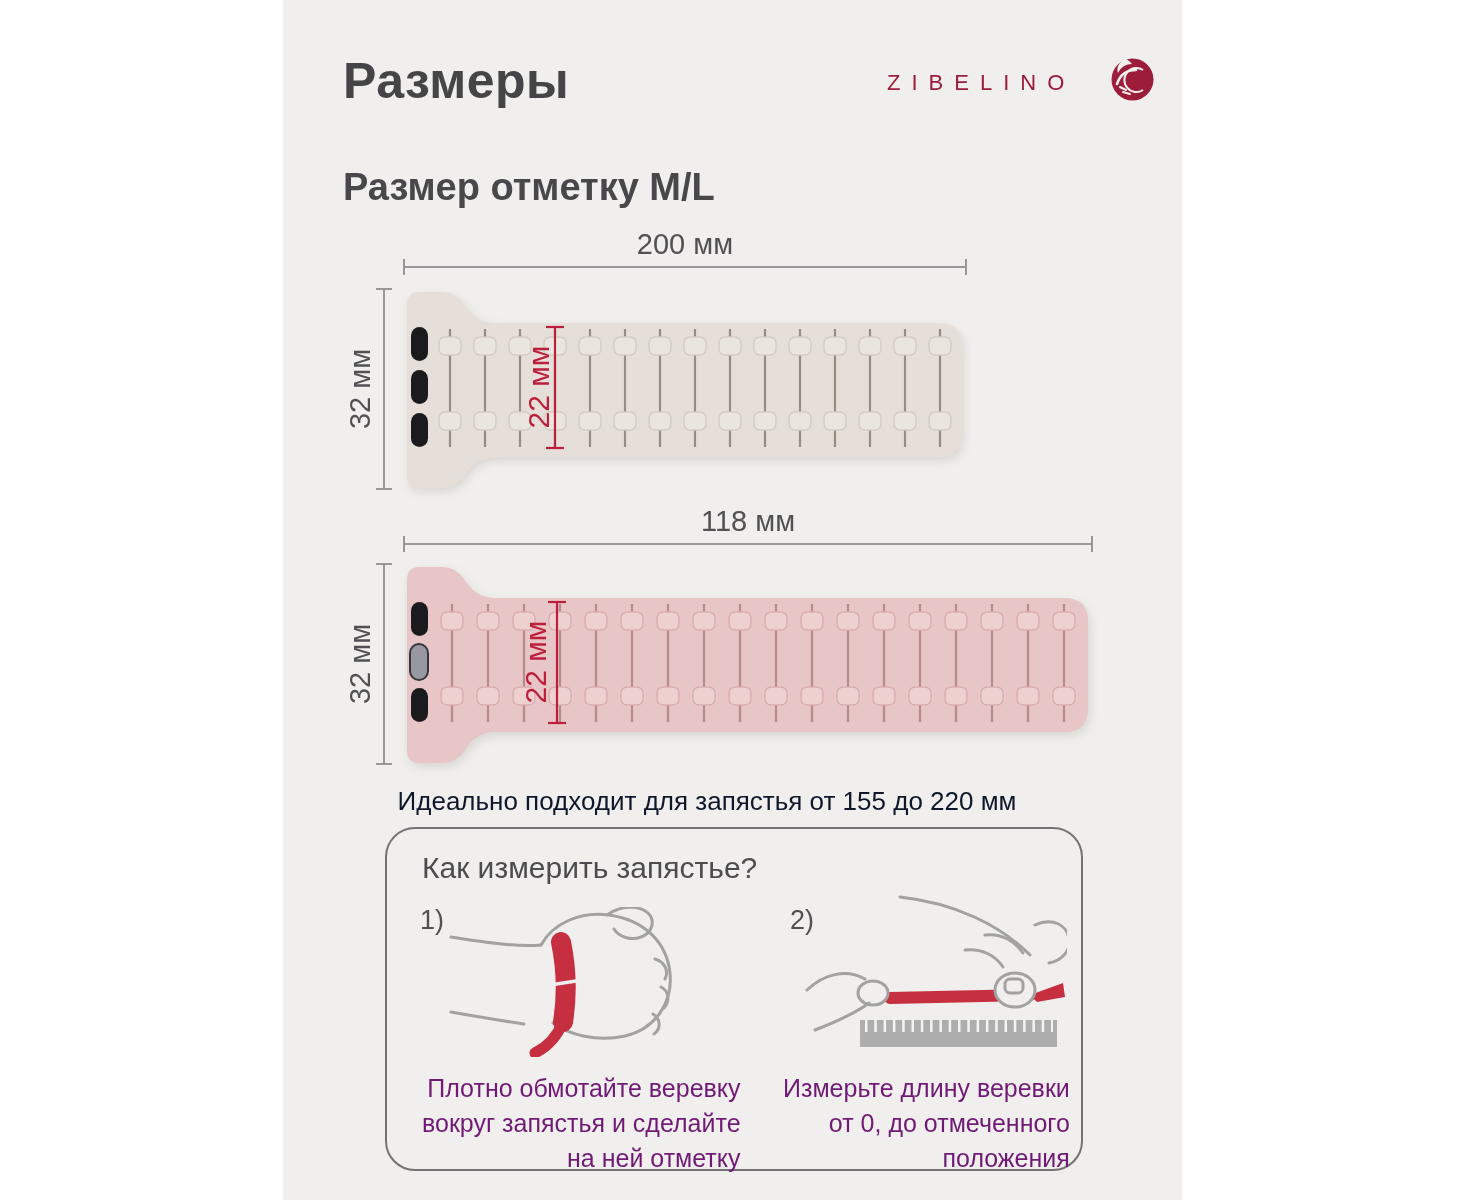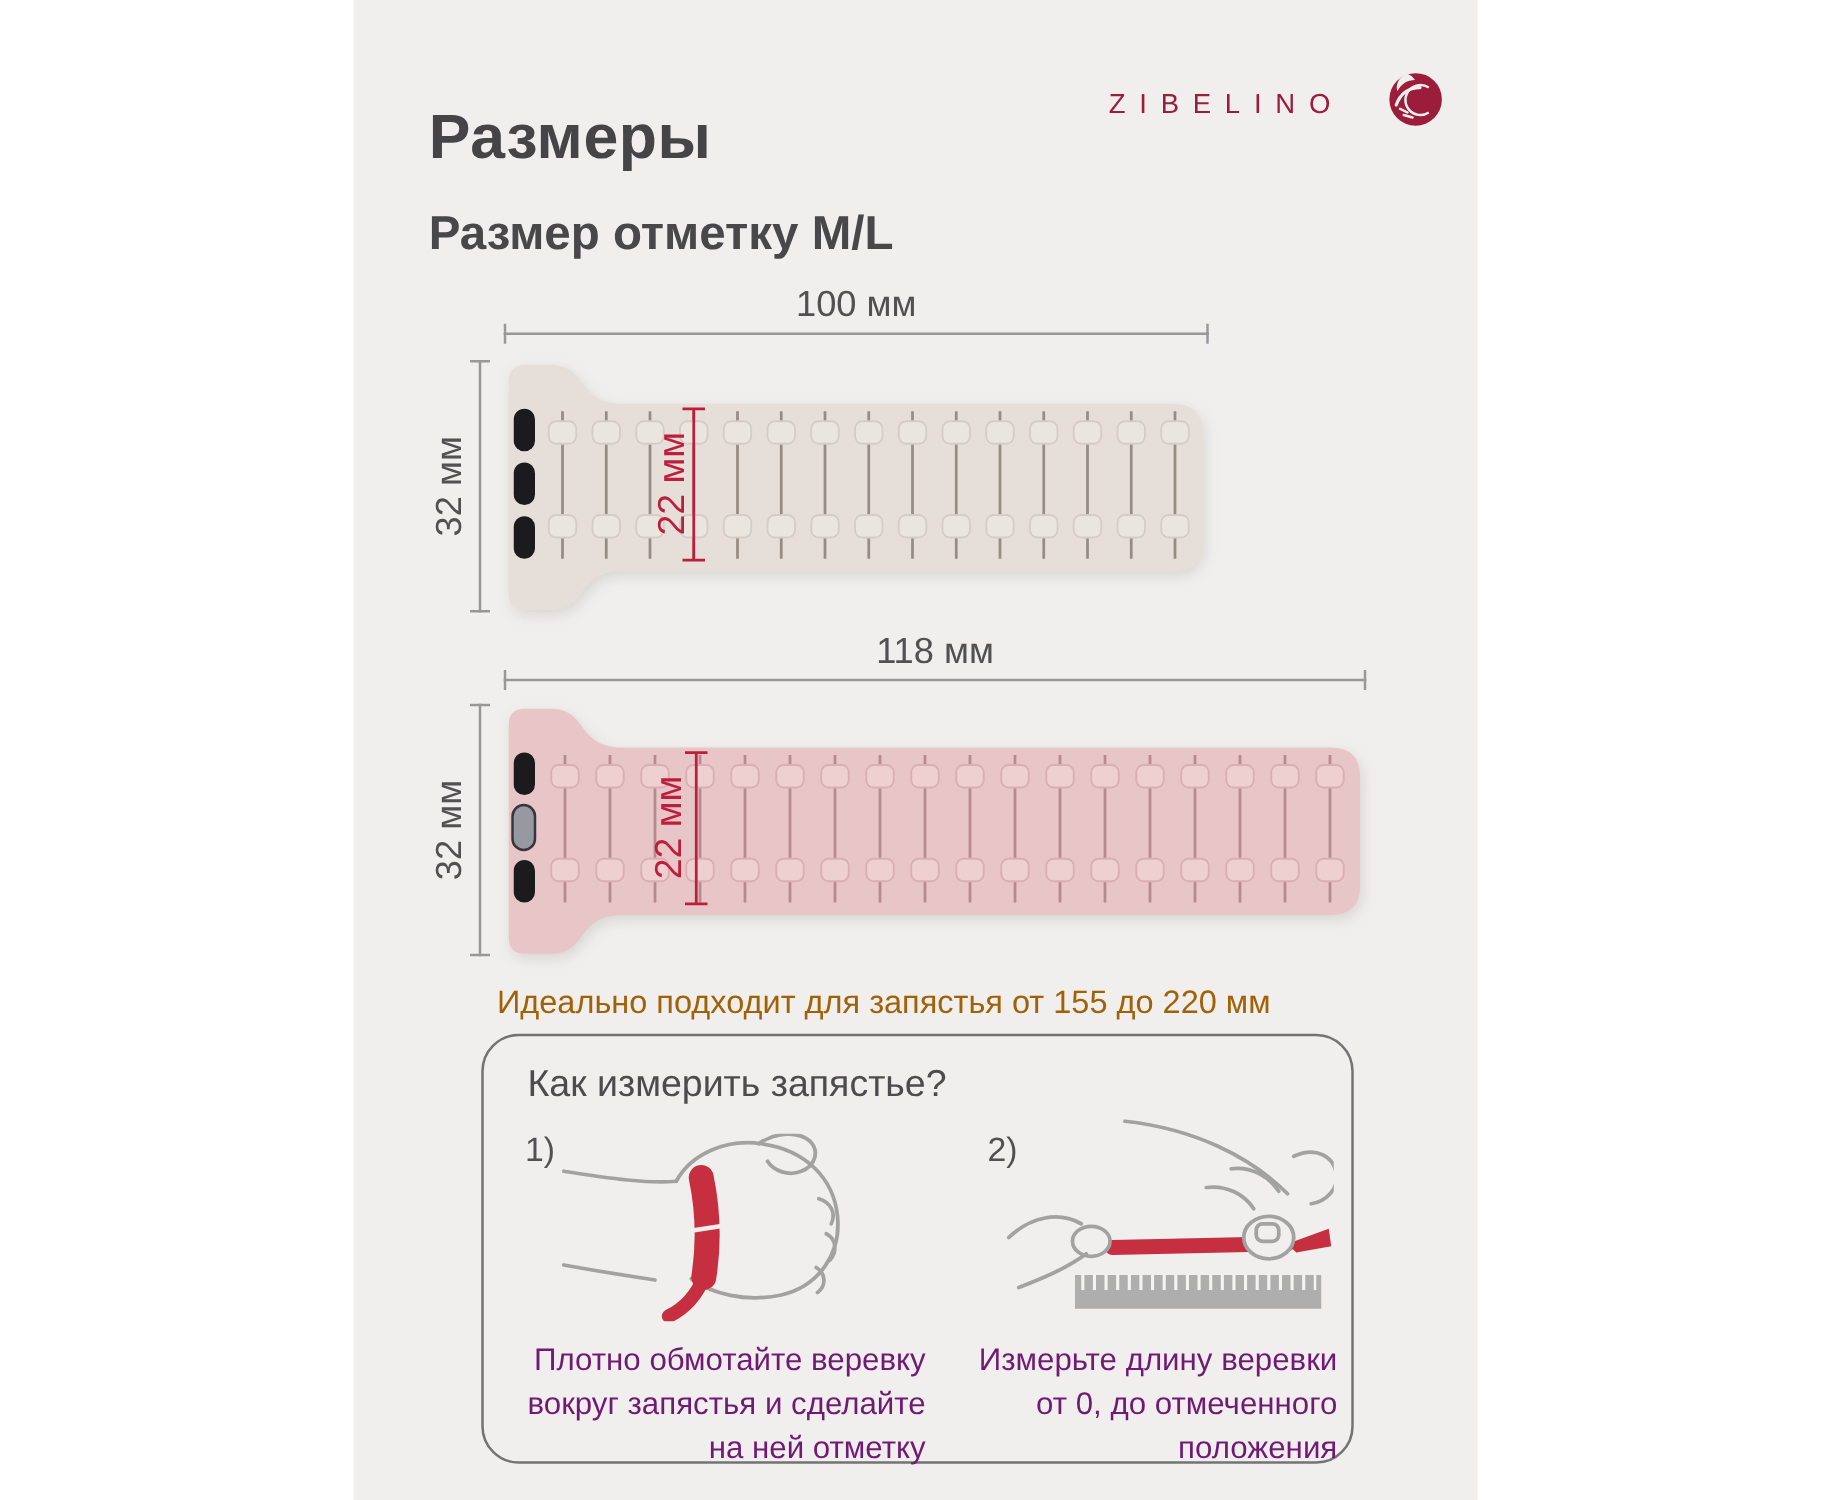--- a/index.html
+++ b/index.html
@@ -1,33 +1,33 @@
 <!DOCTYPE html>
 <html><head>
 <meta charset="utf-8">
 <style>
   html,body{margin:0;padding:0;background:#ffffff;}
   body{width:1467px;height:1200px;position:relative;overflow:hidden;
        font-family:"Liberation Sans","DejaVu Sans",sans-serif;color:#47474a;}
   .panel{position:absolute;left:283px;top:0;width:899px;height:1200px;background:#f0efed;}
   .abs{position:absolute;}
-  .page-title{left:60px;top:52px;font-size:50px;font-weight:700;color:#454548;letter-spacing:.5px;margin-top:28px;}
+  .page-title{left:60px;top:52px;font-size:50px;font-weight:700;color:#454548;letter-spacing:.5px;}
   .subtitle{left:60px;top:166px;font-size:38px;font-weight:700;color:#48484a;}
   .wordmark{left:604px;top:70px;font-size:22px;font-weight:400;letter-spacing:11px;color:#9c1d3b;white-space:nowrap;}
   
   .dim-h{height:2px;background:#98989a;}
   .dim-h::before,.dim-h::after{content:"";position:absolute;width:2px;height:16px;top:-7px;background:#98989a;}
   .dim-h::before{left:0}.dim-h::after{right:0}
   .dim-v{width:2px;background:#98989a;}
   .dim-v::before,.dim-v::after{content:"";position:absolute;height:2px;width:16px;left:-7px;background:#98989a;}
   .dim-v::before{top:0}.dim-v::after{bottom:0}
   .dim-label{font-size:29px;color:#515153;text-align:center;}
   .vlabel{font-size:29px;color:#515153;white-space:nowrap;transform:translate(-50%,-50%) rotate(-90deg);}
   .strap-svg{filter:drop-shadow(2px 4px 5px rgba(90,80,70,.15));}
-  .fit-note{left:0;top:786px;width:848px;text-align:center;font-size:26px;color:#a16207;}
+  .fit-note{left:0;top:786px;width:848px;text-align:center;font-size:26px;color:#0f172a;}
   
   .measure-box{left:102px;top:827px;width:694px;height:340px;border:2px solid #737375;border-radius:30px;text-align:right;}
   .box-heading{left:35px;top:22px;font-size:30px;font-weight:500;color:#4c4c4e;}
   .step-num{font-size:27px;color:#515153;}
   .caption{font-size:25px;line-height:1.4;color:#701a75;white-space:pre-line;}
   svg text{font-family:"Liberation Sans","DejaVu Sans",sans-serif;}
 </style>
 </head>
 <body>
 
@@ -38,21 +38,21 @@
   <svg class="abs" style="left:827px;top:57px" width="45" height="45" viewBox="0 0 45 45">
     <circle cx="22.5" cy="22.5" r="21" fill="#9c1d3b"></circle>
     <path d="M15,2 C9,5 6,11 8,16 C11,10 16,7 22,7 C20,4 17,2 15,2 Z" fill="#f0efed"></path>
     <path d="M7,27 C10,18 17,13 26,13" stroke="#f0efed" stroke-width="2.6" fill="none" stroke-linecap="round"></path>
     <path d="M33,13 A12,12 0 1 0 33,33" stroke="#f0efed" stroke-width="2" fill="none"></path>
     <path d="M10,30 l6,3 M13,35 l7,2" stroke="#f0efed" stroke-width="2" fill="none" stroke-linecap="round"></path>
   </svg>
 
   <div class="abs subtitle">Размер отметку M/L</div>
 
-  <div class="abs dim-label" style="left:120px;top:228px;width:564px">100 мм</div>
+  <div class="abs dim-label" style="left:120px;top:228px;width:564px">200 мм</div>
   <div class="abs dim-h" style="left:120px;top:266px;width:564px"></div>
   <div class="abs dim-v" style="left:100px;top:288px;height:202px"></div>
   <div class="abs vlabel" style="left:77px;top:389px">32 мм</div>
 
   <svg class="abs strap-svg" style="left:117px;top:289px" width="570" height="202" viewBox="0 0 570 202">
     <defs>
       <clipPath id="clipA">
         <path d="M20,3 H40 C54,3 60,9 66,18 C74,29 82,33 94,34 H538 Q562,34 562,57 V145 Q562,168 538,168 H94 C82,169 74,173 66,184 C60,193 54,199 40,199 H20 Q7,199 7,186 V16 Q7,3 20,3 Z"></path>
       </clipPath>
       <g id="colA">

